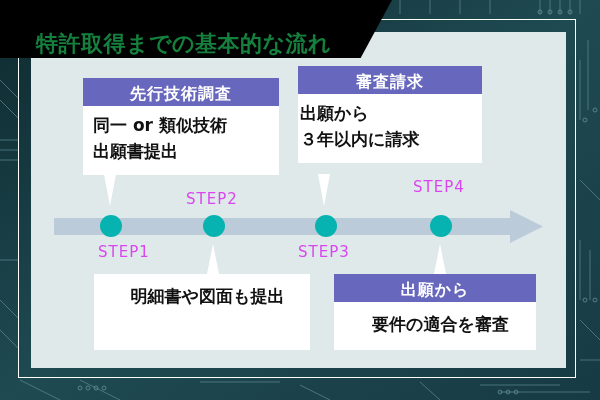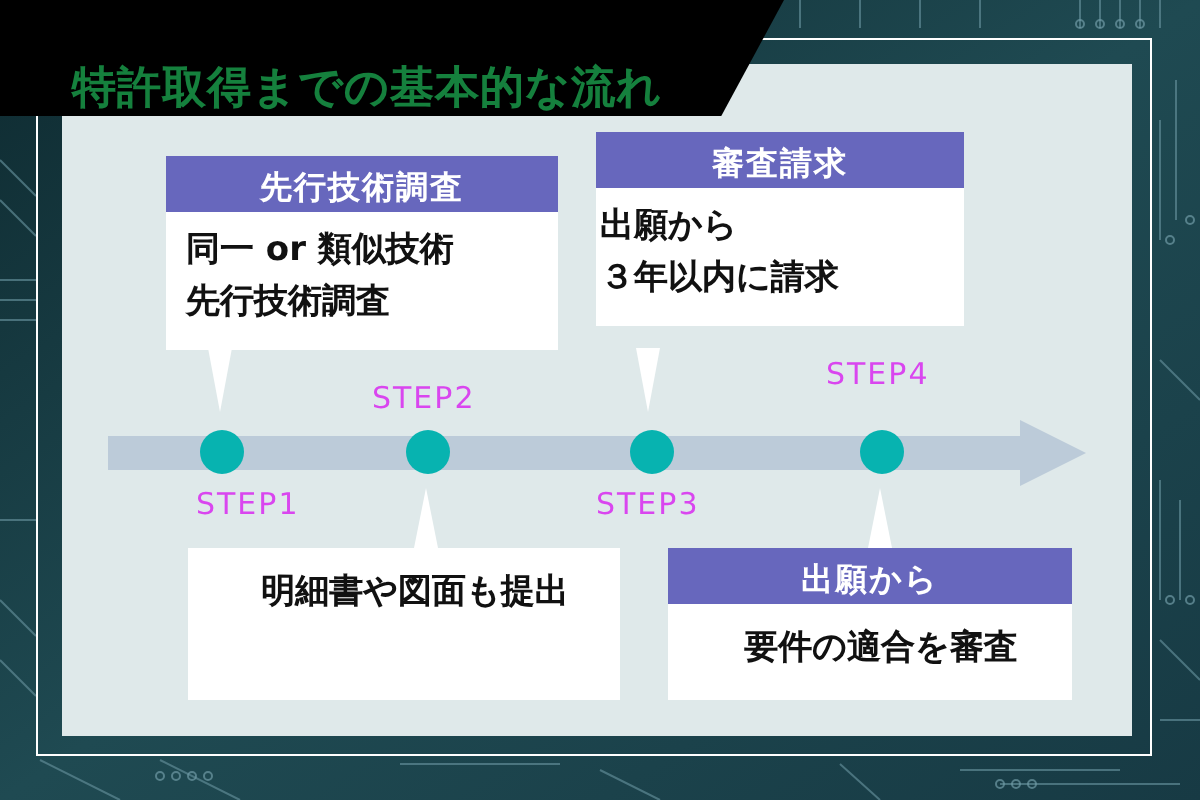--- a/index.html
+++ b/index.html
@@ -113,21 +113,21 @@
 <svg class="pointer" style="left:207px;top:244px;width:12px;height:30px;" xmlns="http://www.w3.org/2000/svg">
     <polygon points="6,0 12,30 0,30" fill="#ffffff"></polygon>
   </svg>
 <svg class="pointer" style="left:434px;top:244px;width:12px;height:30px;" xmlns="http://www.w3.org/2000/svg">
     <polygon points="6,0 12,30 0,30" fill="#ffffff"></polygon>
   </svg>
 
 <div class="box" style="left:83px;top:78px;width:196px;height:97px;">
   <div class="head">先行技術調査</div>
   <div class="body">同一 or 類似技術
-先行技術調査</div>
+出願書提出</div>
 </div>
 
 <div class="box" style="left:298px;top:66px;width:184px;height:97px;">
   <div class="head">審査請求</div>
   <div class="body" style="padding-left:2px;">出願から
 ３年以内に請求</div>
 </div>
 
 <div class="box center" style="left:94px;top:274px;width:216px;height:76px;">
   <div class="body">明細書や図面も提出</div>

